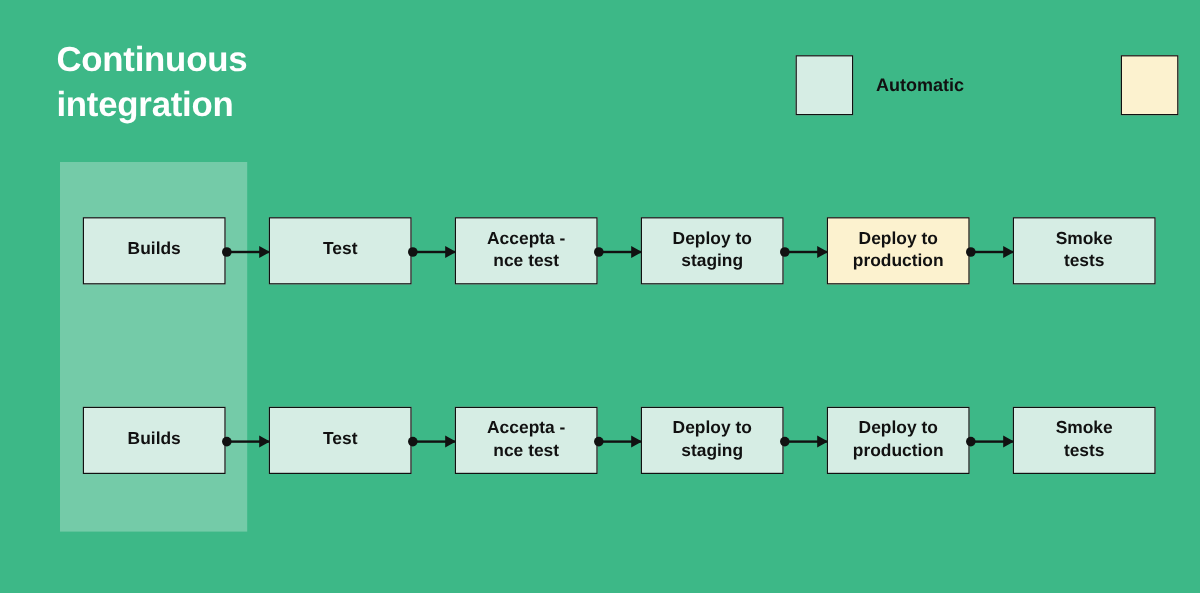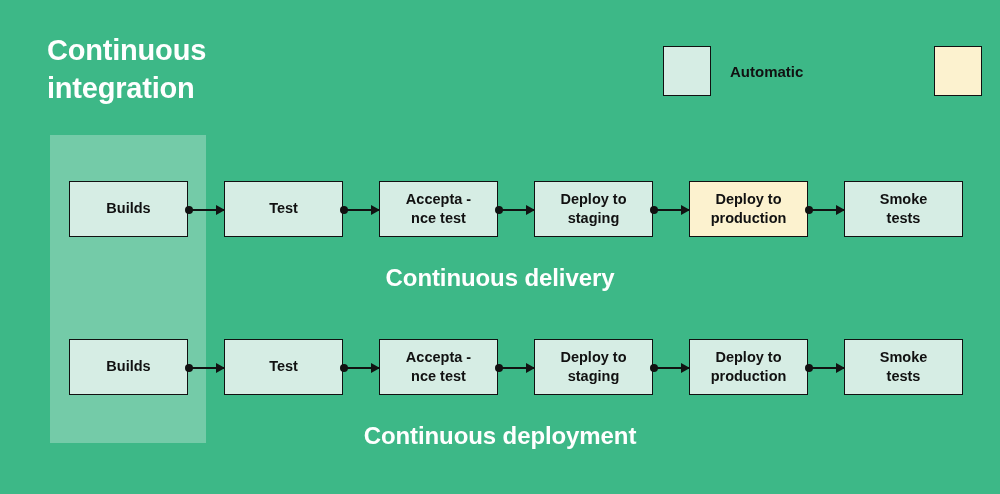--- a/index.html
+++ b/index.html
@@ -205,21 +205,20 @@
 production</div>
       <div class="connector" style="left: 808px; width: 36px;">
         <span class="line"></span>
         <span class="dot"></span>
         <span class="head"></span>
       </div>
       <div class="node automatic" style="left: 844px; width: 119px;">Smoke
 tests</div>
     </div>
 
-  <div class="section-label cd-label">Continuous delivery</div>
 
   <div class="row row-cdep" id="row-cdep">
       <div class="node automatic" style="left: 69px; width: 119px;">Builds</div>
       <div class="connector" style="left: 188px; width: 36px;">
         <span class="line"></span>
         <span class="dot"></span>
         <span class="head"></span>
       </div>
       <div class="node automatic" style="left: 224px; width: 119px;">Test</div>
       <div class="connector" style="left: 343px; width: 36px;">
@@ -245,15 +244,14 @@
 production</div>
       <div class="connector" style="left: 808px; width: 36px;">
         <span class="line"></span>
         <span class="dot"></span>
         <span class="head"></span>
       </div>
       <div class="node automatic" style="left: 844px; width: 119px;">Smoke
 tests</div>
     </div>
 
-  <div class="section-label cdep-label">Continuous deployment</div>
 
 </div>
 
 </body></html>

